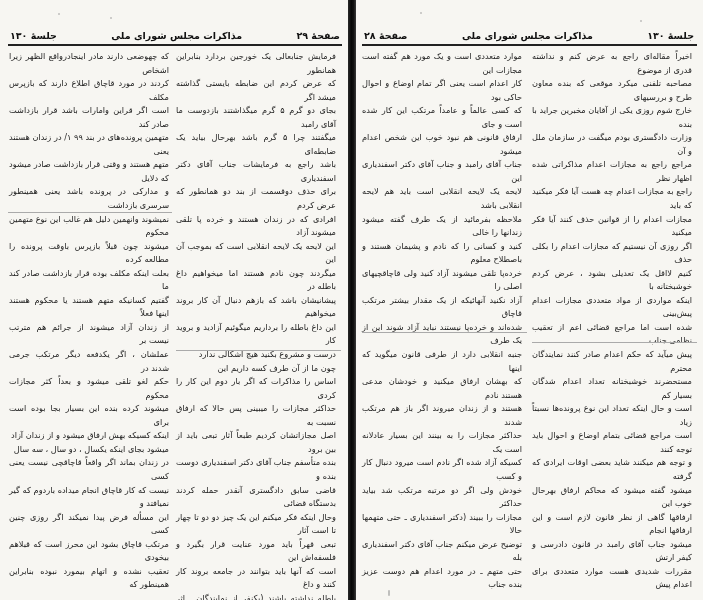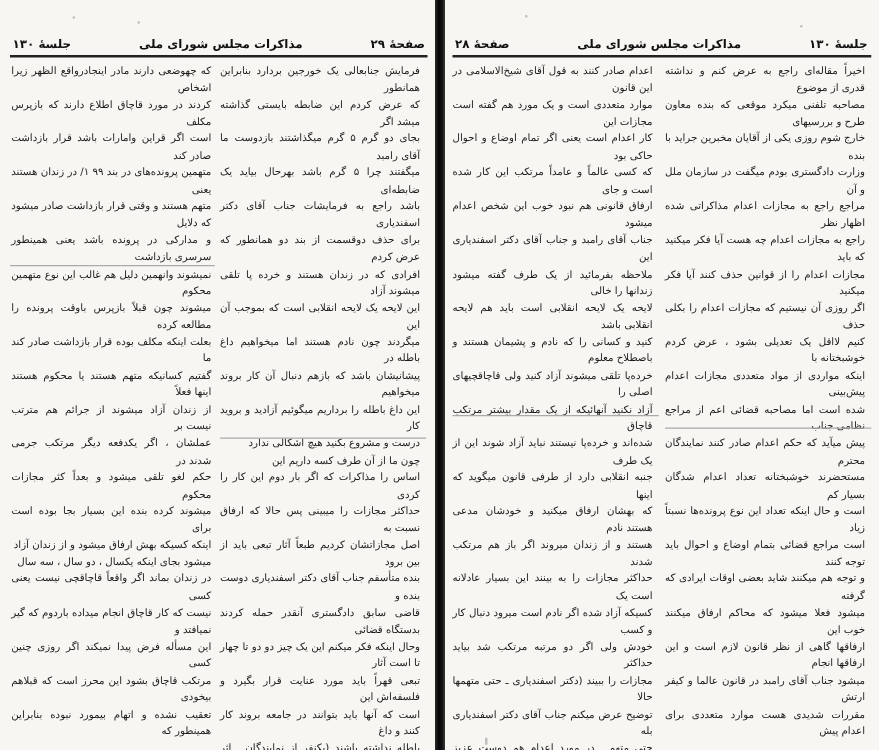--- a/index.html
+++ b/index.html
@@ -102,28 +102,27 @@
 
   <div class="page page-right">
     <div class="running-head">
       <span>جلسهٔ ۱۳۰</span>
       <span>مذاکرات مجلس شورای ملی</span>
       <span>صفحهٔ ۲۸</span>
     </div>
     <div class="rh-rule"></div>
 
     <div class="column rc1" id="rp-lc">
-        <p>اعدام صادر کنند به قول آقای شیخ‌الاسلامی در این قانون</p>
         <p>موارد متعددی است و یک مورد هم گفته است مجازات این</p>
         <p>کار اعدام است یعنی اگر تمام اوضاع و احوال حاکی بود</p>
         <p>که کسی عالماً و عامداً مرتکب این کار شده است و جای</p>
         <p>ارفاق قانونی هم نبود خوب این شخص اعدام میشود</p>
         <p>جناب آقای رامبد و جناب آقای دکتر اسفندیاری این</p>
+        <p>لایحه یک لایحه انقلابی است باید هم لایحه انقلابی باشد</p>
         <p>ملاحظه بفرمائید از یک طرف گفته میشود زندانها را خالی</p>
-        <p>لایحه یک لایحه انقلابی است باید هم لایحه انقلابی باشد</p>
         <p>کنید و کسانی را که نادم و پشیمان هستند و باصطلاح معلوم</p>
         <p>خرده‌پا تلقی میشوند آزاد کنید ولی قاچاقچیهای اصلی را</p>
         <p>آزاد نکنید آنهائیکه از یک مقدار بیشتر مرتکب قاچاق</p>
         <p>شده‌اند و خرده‌پا نیستند نباید آزاد شوند این از یک طرف</p>
         <p>جنبه انقلابی دارد از طرفی قانون میگوید که اینها</p>
         <p>که بهشان ارفاق میکنید و خودشان مدعی هستند نادم</p>
         <p>هستند و از زندان میروند اگر باز هم مرتکب شدند</p>
         <p>حداکثر مجازات را به بینند این بسیار عادلانه است یک</p>
         <p>کسیکه آزاد شده اگر نادم است میرود دنبال کار و کسب</p>
         <p>خودش ولی اگر دو مرتبه مرتکب شد بیاید حداکثر</p>
@@ -135,29 +134,29 @@
         <p>اخیراً مقاله‌ای راجع به عرض کنم و نداشته قدری از موضوع</p>
         <p>مصاحبه تلفنی میکرد موقعی که بنده معاون طرح و بررسیهای</p>
         <p>خارج شوم روزی یکی از آقایان مخبرین جراید با بنده</p>
         <p>وزارت دادگستری بودم میگفت در سازمان ملل و آن</p>
         <p>مراجع راجع به مجازات اعدام مذاکراتی شده اظهار نظر</p>
         <p>راجع به مجازات اعدام چه هست آیا فکر میکنید که باید</p>
         <p>مجازات اعدام را از قوانین حذف کنند آیا فکر میکنید</p>
         <p>اگر روزی آن نیستیم که مجازات اعدام را بکلی حذف</p>
         <p>کنیم لااقل یک تعدیلی بشود ، عرض کردم خوشبختانه با</p>
         <p>اینکه مواردی از مواد متعددی مجازات اعدام پیش‌بینی</p>
-        <p>شده است اما مصاحبه قضائی اعم از مراجع نظامی جناب</p>
+        <p>شده است اما مراجع قضائی اعم از تعقیب نظامی جناب</p>
         <p>پیش میآید که حکم اعدام صادر کنند نمایندگان محترم</p>
         <p>مستحضرند خوشبختانه تعداد اعدام شدگان بسیار کم</p>
         <p>است و حال اینکه تعداد این نوع پرونده‌ها نسبتاً زیاد</p>
         <p>است مراجع قضائی بتمام اوضاع و احوال باید توجه کنند</p>
         <p>و توجه هم میکنند شاید بعضی اوقات ایرادی که گرفته</p>
-        <p>میشود فعلا میشود که محاکم ارفاق میکنند خوب این</p>
+        <p>میشود گفته میشود که محاکم ارفاق بهرحال خوب این</p>
         <p>ارفاقها گاهی از نظر قانون لازم است و این ارفاقها انجام</p>
-        <p>میشود جناب آقای رامبد در قانون عالما و کیفر ارتش</p>
+        <p>میشود جناب آقای رامبد در قانون دادرسی و کیفر ارتش</p>
         <p>مقررات شدیدی هست موارد متعددی برای اعدام پیش</p>
       </div>
   </div>
 
   <div class="col-rule" style="left:8px;top:212px;width:164px;background:#aaa;"></div>
   <div class="col-rule" style="left:176px;top:350px;width:165px;background:#aaa;"></div>
   <div class="col-rule" style="left:362px;top:332px;width:165px;background:#aaa;"></div>
   <div class="col-rule" style="left:532px;top:342px;width:165px;background:#aaa;"></div>
 
   <div class="speck" style="left:58px;top:13px;width:2px;height:2px;"></div>

